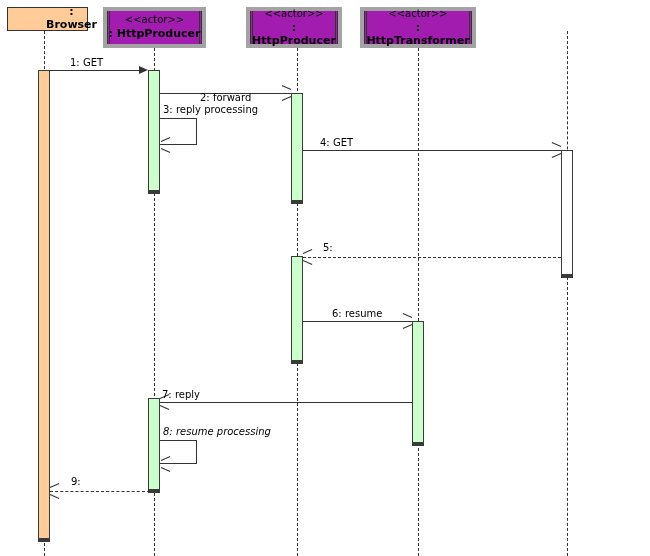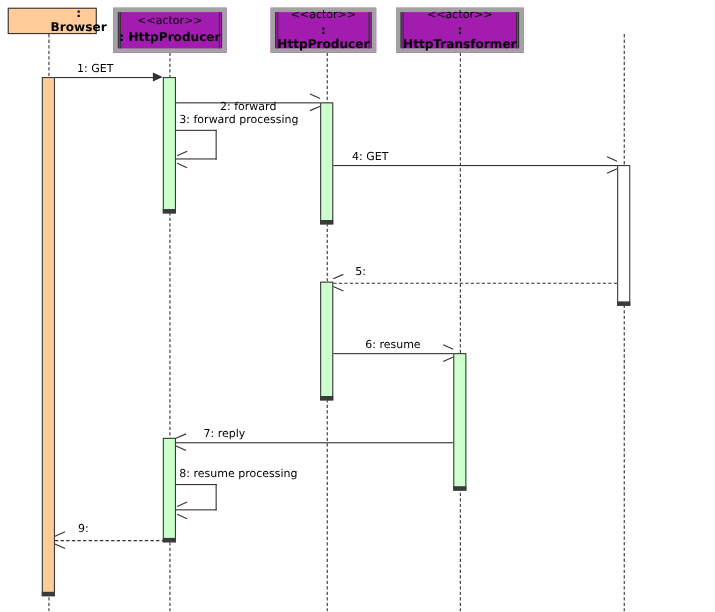--- a/index.html
+++ b/index.html
@@ -181,39 +181,39 @@
   <div class="msg-line" style="left:50px; top:70px; width:92px;"></div>
   <div class="arrowhead right" style="left:139px; top:66px;"></div>
   <div class="msg-label" style="left:70px; top:57px;">1: GET</div>
 
   <div class="msg-line" style="left:160px; top:93px; width:131px;"></div>
   <div class="arrow-open right" style="left:281px; top:88px;"></div>
   <div class="msg-label" style="left:200px; top:92px;">2: forward</div>
 
   <div class="selfmsg" style="left:160px; top:118px; width:37px; height:27px;"></div>
   <div class="arrow-open left" style="left:161px; top:140px;"></div>
-  <div class="msg-label" style="left:163px; top:104px;">3: forward processing</div>
+  <div class="msg-label" style="left:163px; top:104px;">3: reply processing</div>
 
   <div class="msg-line" style="left:303px; top:150px; width:258px;"></div>
   <div class="arrow-open right" style="left:551px; top:145px;"></div>
   <div class="msg-label" style="left:320px; top:137px;">4: GET</div>
 
   <div class="msg-line dashed" style="left:303px; top:257px; width:258px;"></div>
   <div class="arrow-open left" style="left:303px; top:252px;"></div>
   <div class="msg-label" style="left:323px; top:242px;">5:</div>
 
   <div class="msg-line" style="left:303px; top:321px; width:109px;"></div>
   <div class="arrow-open right" style="left:402px; top:316px;"></div>
   <div class="msg-label" style="left:332px; top:308px;">6: resume</div>
 
   <div class="msg-line" style="left:160px; top:402px; width:252px;"></div>
   <div class="arrow-open left" style="left:160px; top:397px;"></div>
-  <div class="msg-label" style="left:185px; top:389px;">7: reply</div>
+  <div class="msg-label" style="left:162px; top:389px;">7: reply</div>
 
   <div class="selfmsg" style="left:160px; top:440px; width:37px; height:24px;"></div>
   <div class="arrow-open left" style="left:161px; top:459px;"></div>
-  <div class="msg-label" style="left:163px; top:426px;">8: resume processing</div>
+  <div class="msg-label" style="left:163px; top:426px;font-style:italic;">8: resume processing</div>
 
   <div class="msg-line dashed" style="left:50px; top:491px; width:100px;"></div>
   <div class="arrow-open left" style="left:50px; top:486px;"></div>
   <div class="msg-label" style="left:71px; top:476px;">9:</div>
 
 </div>
 
 </body></html>

